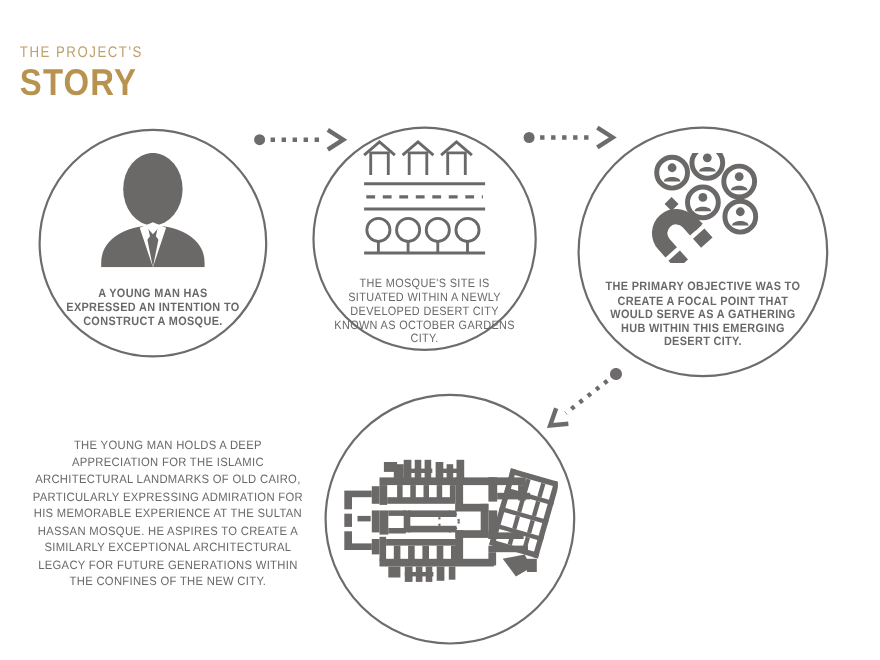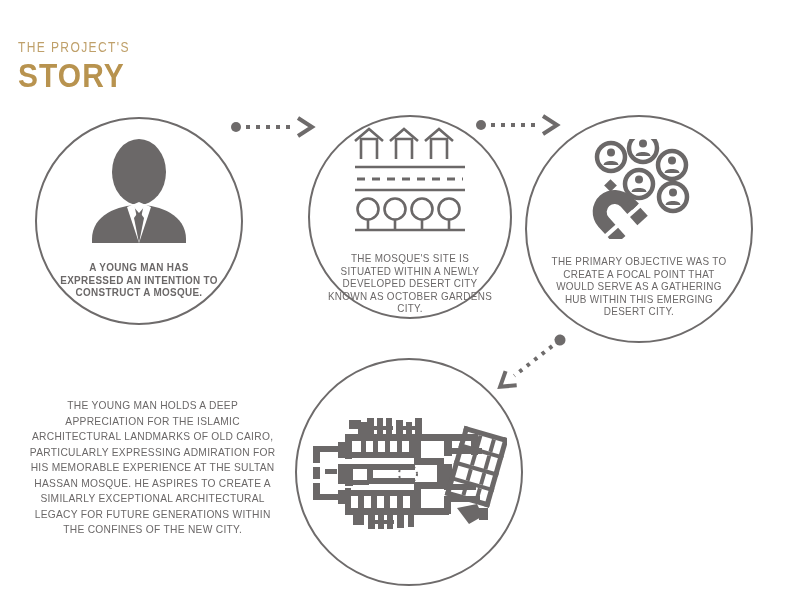--- a/index.html
+++ b/index.html
@@ -72,22 +72,22 @@
     line-height: 12.5px;
     color: #6b6868;
     text-align: center;
     letter-spacing: 0.35px;
     text-transform: uppercase;
     transform: scaleX(0.9);
     transform-origin: center top;
   }
 
   #circle-1 { left: 35px;  top: 117px; width: 208px; height: 208px; font-weight: bold; }
-  #circle-2 { left: 308px; top: 115px; width: 204px; height: 204px; }
-  #circle-3 { left: 525px; top: 115px; width: 228px; height: 228px; }
+  #circle-2 { left: 284px; top: 115px; width: 204px; height: 204px; }
+  #circle-3 { left: 525px; top: 115px; width: 228px; height: 228px; font-weight: bold; }
   #circle-4 { left: 295px; top: 358px; width: 228px; height: 228px; }
 
   #circle-1 .node-icon { margin-top: 20px; }
   #circle-1 .node-caption { margin-top: 18px; width: 180px; }
 
   #circle-2 .node-icon { margin-top: 10px; }
   #circle-2 .node-caption { margin-top: 17px; width: 186px; }
 
   #circle-3 .node-icon { margin-top: 22px; }
   #circle-3 .node-caption { margin-top: 16px; width: 200px; }

